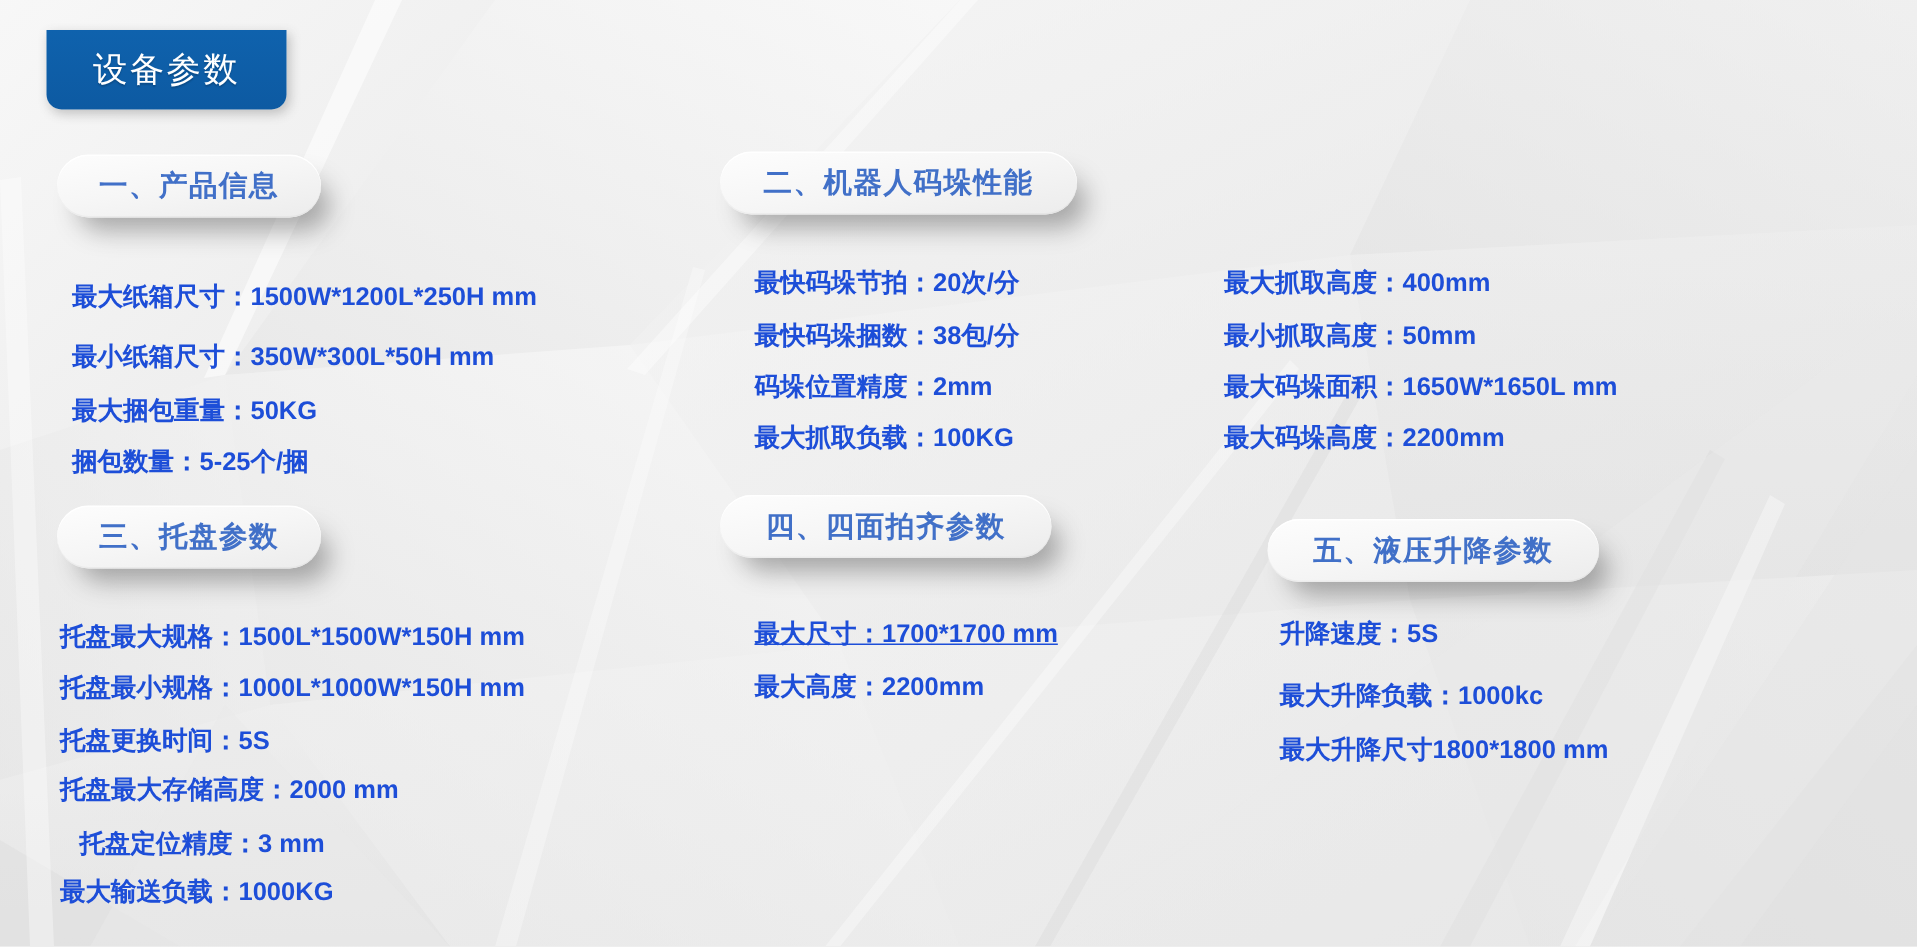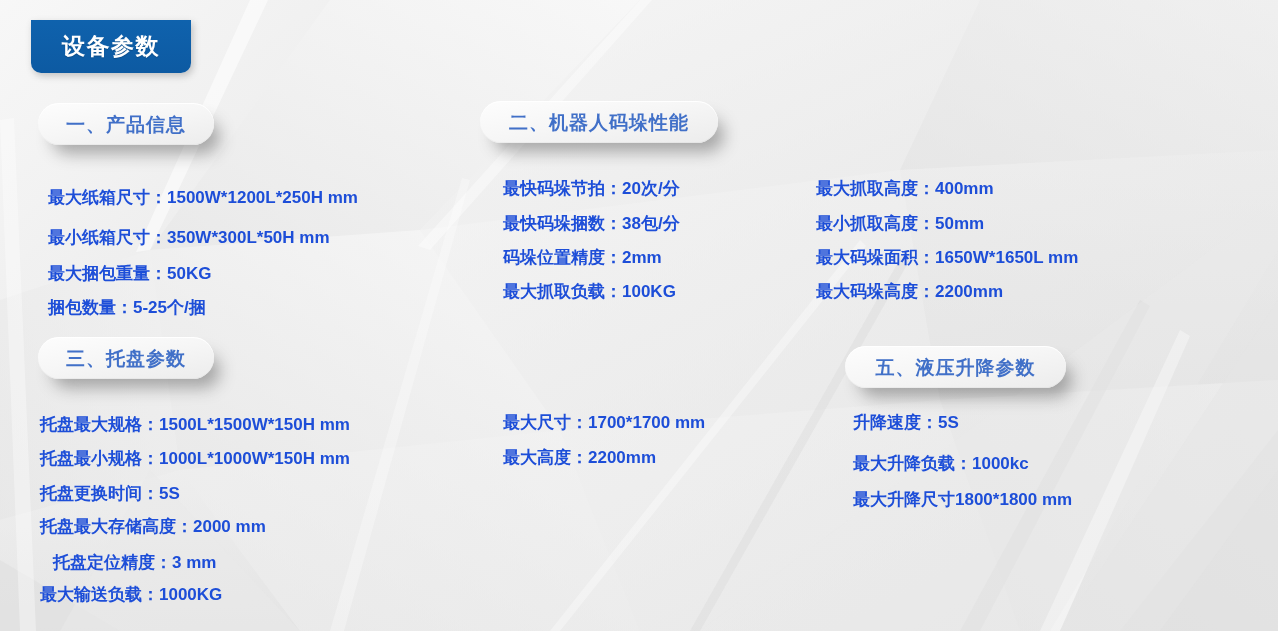--- a/index.html
+++ b/index.html
@@ -42,21 +42,21 @@
     background: linear-gradient(180deg, #0f62ad 0%, #0d5aa2 100%);
     border-radius: 0 0 10px 10px;
     box-shadow: 2px 3px 7px rgba(80, 80, 80, 0.30);
     display: flex;
     align-items: center;
     justify-content: center;
   }
   .title-badge-text {
     color: #ffffff;
     font-size: 23px;
-    font-weight: bold;
+    font-weight: normal;
     letter-spacing: 1.5px;
     text-shadow: 0 1px 1px rgba(0,0,0,0.18);
     line-height: 1;
   }
 
   
   .pill {
     position: absolute;
     height: 42px;
     border-radius: 21px;
@@ -195,23 +195,26 @@
 
   <div class="param-block">
     <div class="param-line" style="position:absolute; left:40px; top:416px;">托盘最大规格：1500L*1500W*150H mm</div>
     <div class="param-line" style="position:absolute; left:40px; top:450px;">托盘最小规格：1000L*1000W*150H mm</div>
     <div class="param-line" style="position:absolute; left:40px; top:485px;">托盘更换时间：5S</div>
     <div class="param-line" style="position:absolute; left:40px; top:518px;">托盘最大存储高度：2000 mm</div>
     <div class="param-line" style="position:absolute; left:40px; top:554px;margin-left:13px;">托盘定位精度：3 mm</div>
     <div class="param-line" style="position:absolute; left:40px; top:586px;">最大输送负载：1000KG</div>
   </div>
 
-
-  <div class="param-block">
-    <div class="param-line" style="position:absolute; left:503px; top:414px;">最大尺寸：1700*1700 mm</div>
+  <div class="pill" style="left:480px; top:330px; width:221px;">
+    <span class="pill-text">四、四面拍齐参数</span>
+  </div>
+
+  <div class="param-block">
+    <div class="param-line" style="position:absolute; left:503px; top:414px;text-decoration:underline;">最大尺寸：1700*1700 mm</div>
     <div class="param-line" style="position:absolute; left:503px; top:449px;">最大高度：2200mm</div>
   </div>
 
   <div class="pill" style="left:845px; top:329px; width:221px;margin-top:17px;">
     <span class="pill-text">五、液压升降参数</span>
   </div>
 
   <div class="param-block">
     <div class="param-line" style="position:absolute; left:853px; top:414px;">升降速度：5S</div>
     <div class="param-line" style="position:absolute; left:853px; top:455px;">最大升降负载：1000kc</div>

